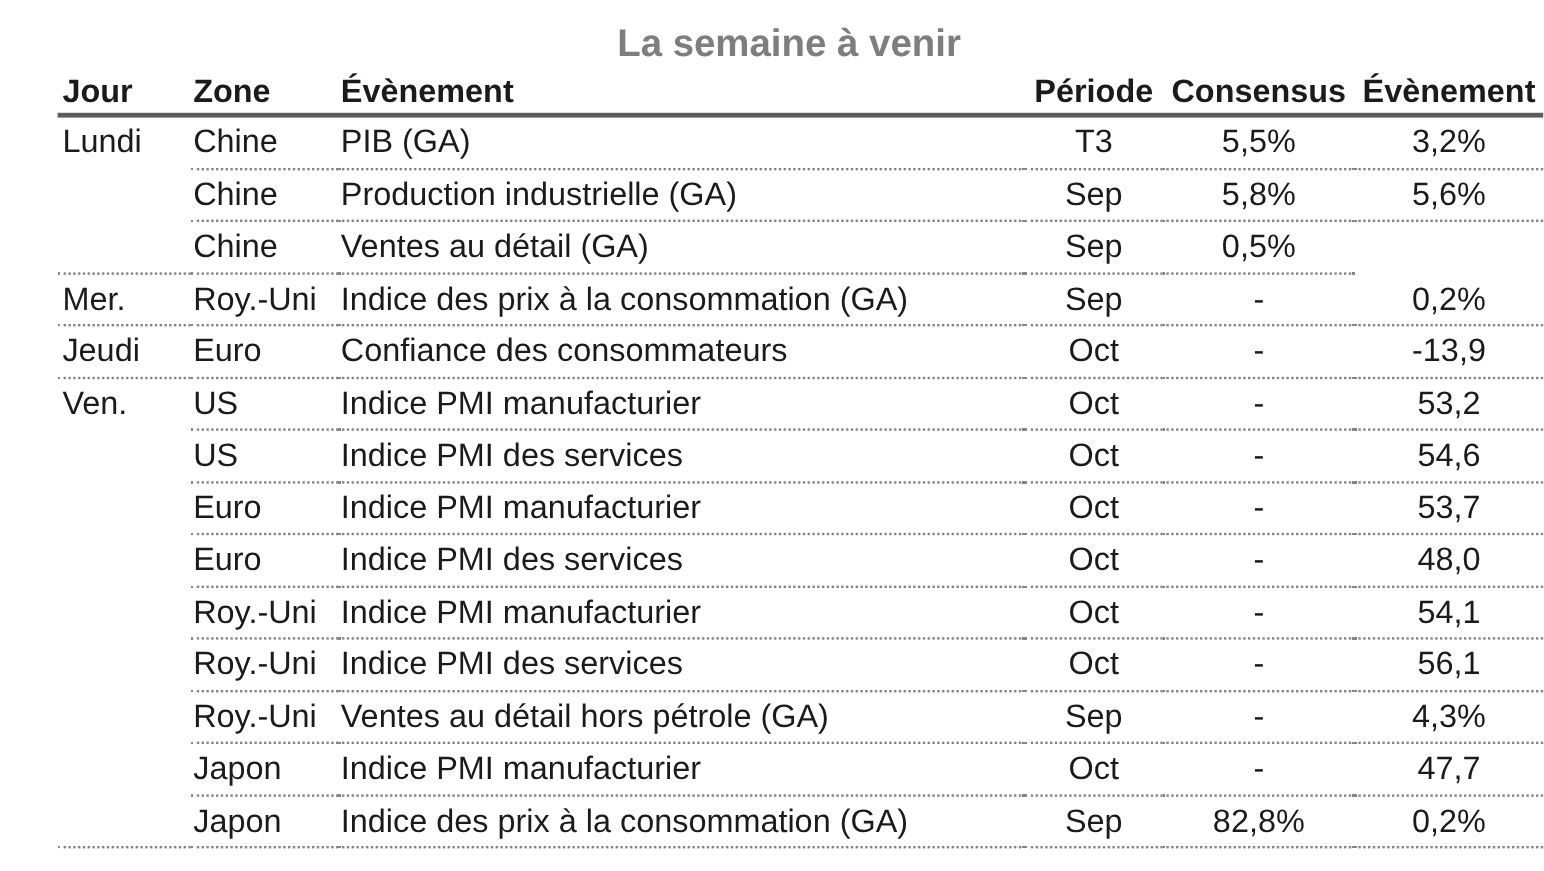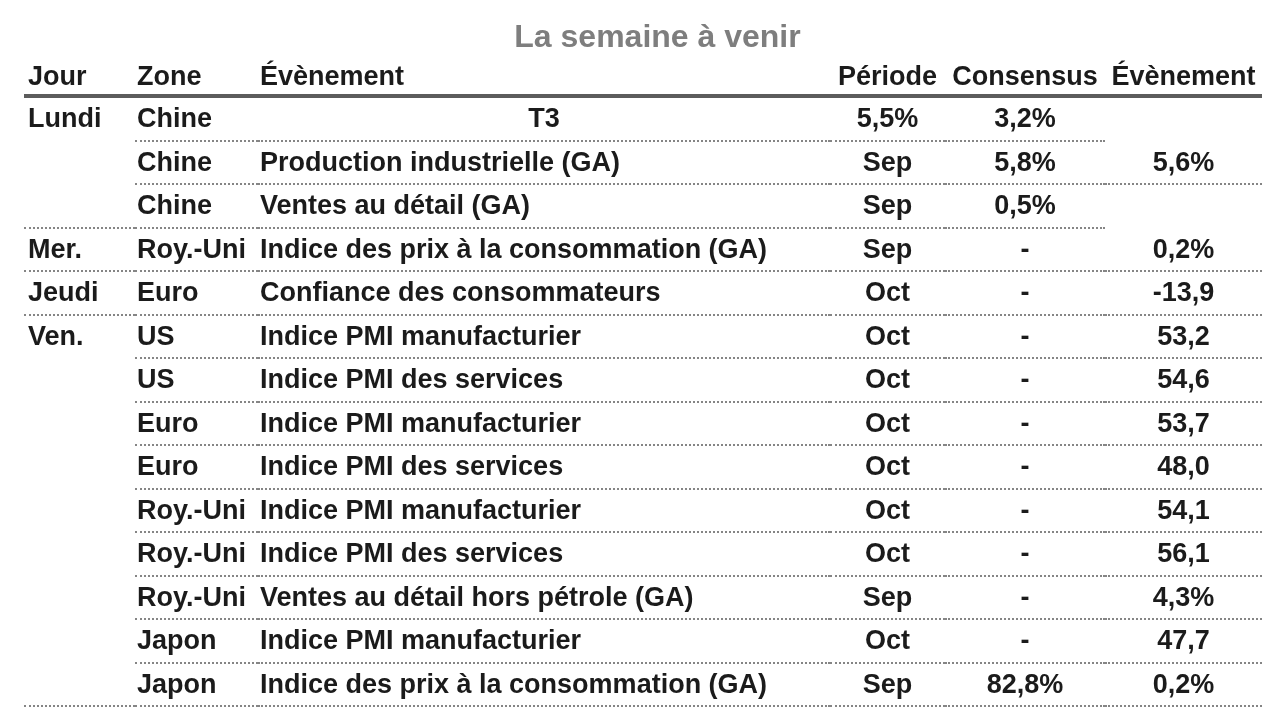--- a/index.html
+++ b/index.html
@@ -24,27 +24,27 @@
     height: 42px;
     line-height: 40px;
     font-size: 32px;
     font-weight: 700;
     color: #7e7e7e;
     letter-spacing: 0px;
     text-align: center;
   }
   .table {
     width: 1238px;
+    margin-left: 24px;
   }
   .row {
     display: grid;
     grid-template-columns: 111px 123px 1fr 115px 160px 157px;
     height: 43.5px;
     box-sizing: border-box;
-    font-weight: bold;
   }
   .row.header {
     height: 40px;
     border-bottom: 4px solid #5c5c5c;
     font-weight: 700;
     font-size: 27px;
   }
   .cell {
     display: flex;
     align-items: center;
@@ -97,20 +97,23 @@
         </div>
     </div>
     <div id="table-body">
         <div class="row body">
     <div class="cell jour-col">
             <span>Lundi</span>
           </div>
     <div class="cell zone-col">
             <span>Chine</span>
           </div>
+    <div class="cell event-col">
+            <span>PIB (GA)</span>
+          </div>
     <div class="cell c">
             <span>T3</span>
           </div>
     <div class="cell c">
             <span>5,5%</span>
           </div>
     <div class="cell c">
             <span>3,2%</span>
           </div>
   </div>

